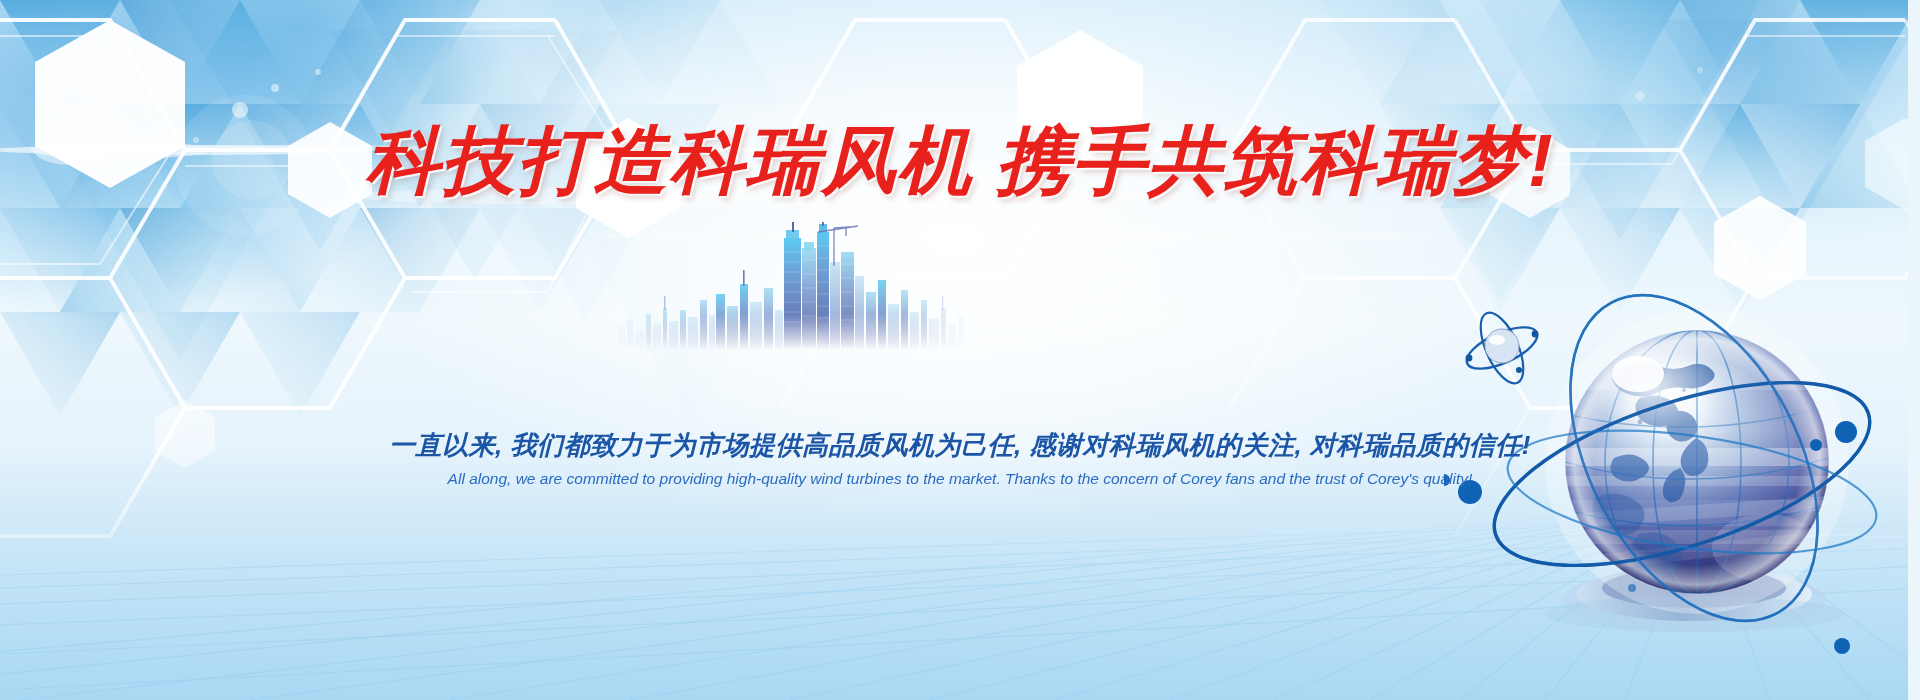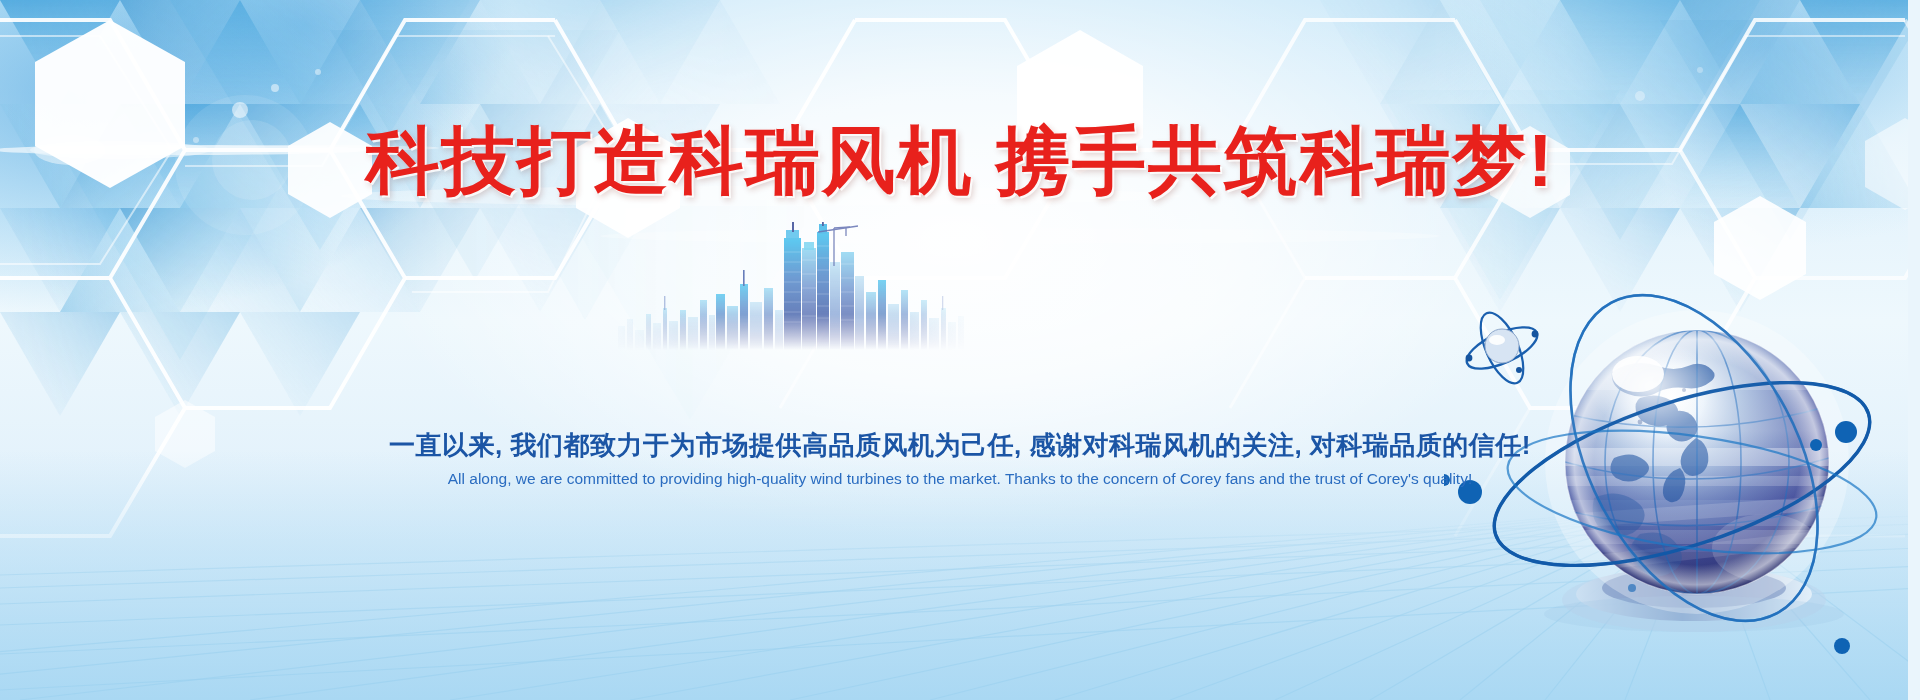--- a/index.html
+++ b/index.html
@@ -5,20 +5,21 @@
 <style>
   * { margin:0; padding:0; box-sizing:border-box; }
   html,body { width:1920px; height:700px; overflow:hidden; background:#eaf5fc; }
   body { font-family:"Liberation Sans","DejaVu Sans",sans-serif; }
 
   #banner {
     position:relative; width:1908px; height:700px; overflow:hidden;
     background:
       radial-gradient(ellipse 820px 420px at 50% 34%, rgba(255,255,255,0.98) 0%, rgba(255,255,255,0.72) 34%, rgba(255,255,255,0.0) 72%),
       linear-gradient(180deg, #d3ecfa 0%, #e4f3fc 26%, #eef8fd 46%, #e2f1fb 70%, #cfe9f9 100%);
+    font-style: italic;
   }
 
   
   .wash-left {
     position:absolute; left:0; top:0; width:760px; height:430px;
     background:
       radial-gradient(ellipse 520px 300px at 12% 22%, rgba(49,150,218,0.55) 0%, rgba(86,178,231,0.30) 42%, rgba(150,210,240,0.0) 74%),
       radial-gradient(ellipse 300px 210px at 40% 6%, rgba(40,140,212,0.40) 0%, rgba(120,195,236,0.0) 70%);
     pointer-events:none;
   }

